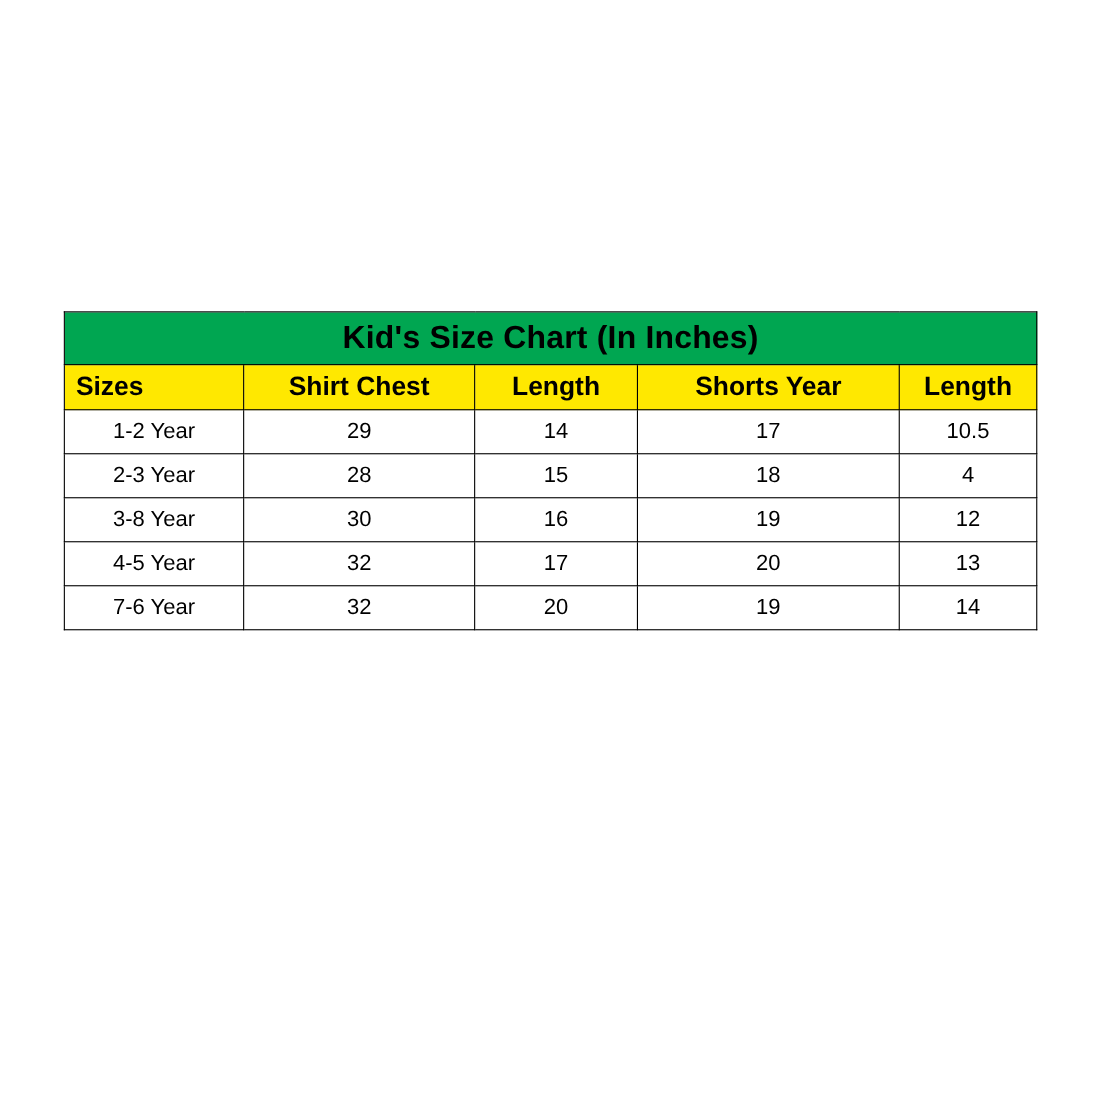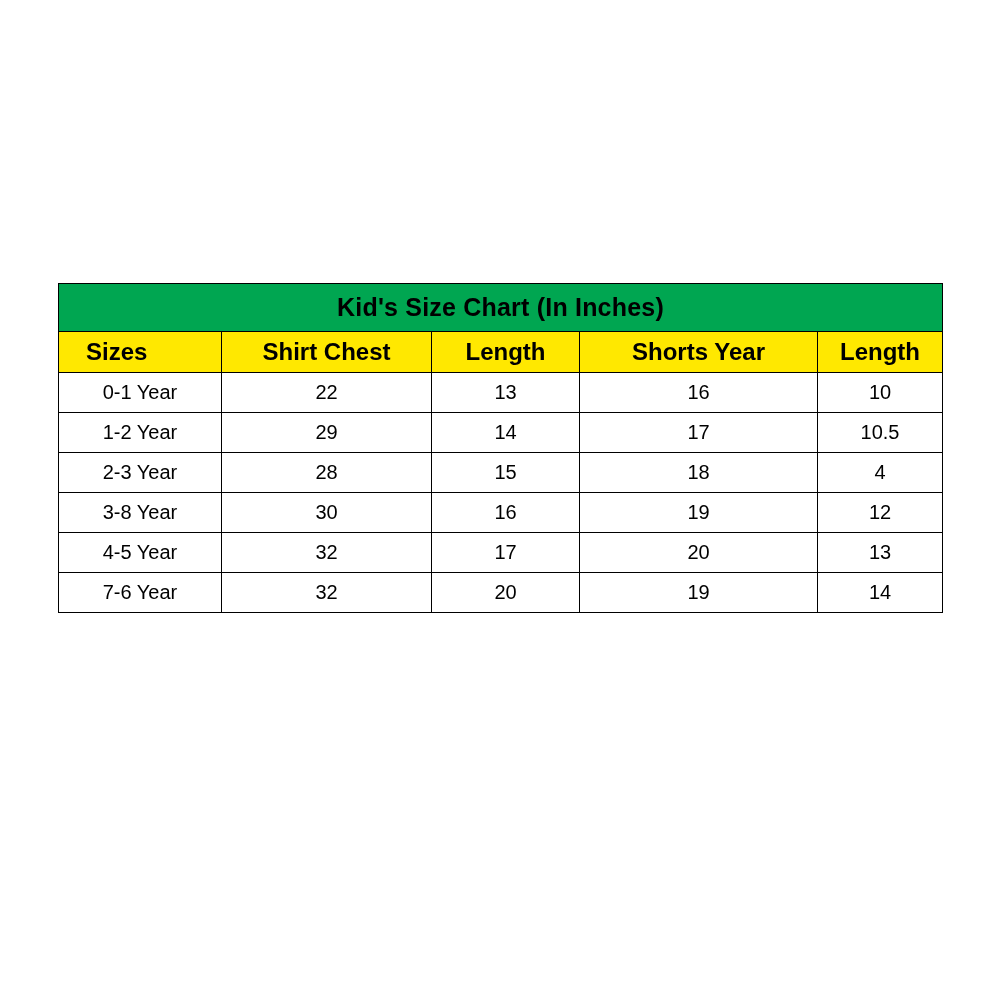--- a/index.html
+++ b/index.html
@@ -35,38 +35,38 @@
     padding: 0;
     text-align: center;
     vertical-align: middle;
     color: #000000;
   }
 
   
   .title-cell {
     background: #00a651;
     color: #000000;
-    font-size: 25px;
+    font-size: 29px;
     font-weight: bold;
     height: 47px;
     line-height: 47px;
     letter-spacing: 0.2px;
   }
 
   
   .hdr {
     background: #ffe800;
     font-size: 24px;
     font-weight: bold;
     height: 40px;
     line-height: 40px;
   }
   .hdr.left {
     text-align: left;
-    padding-left: 27px;
+    padding-left: 10px;
   }
 
   
   .cell {
     font-size: 20px;
     height: 39px;
     line-height: 39px;
     font-weight: normal;
     background: #ffffff;
   }
@@ -96,27 +96,20 @@
       </tr>
       <tr>
         <td class="hdr left">Sizes</td>
         <td class="hdr">Shirt Chest</td>
         <td class="hdr">Length</td>
         <td class="hdr">Shorts Year</td>
         <td class="hdr">Length</td>
       </tr>
 
       <tr>
-        <td class="cell">0-1 Year</td>
-        <td class="cell">22</td>
-        <td class="cell">13</td>
-        <td class="cell">16</td>
-        <td class="cell">10</td>
-      </tr>
-      <tr>
         <td class="cell">1-2 Year</td>
         <td class="cell">29</td>
         <td class="cell">14</td>
         <td class="cell">17</td>
         <td class="cell">10.5</td>
       </tr>
       <tr>
         <td class="cell">2-3 Year</td>
         <td class="cell">28</td>
         <td class="cell">15</td>

